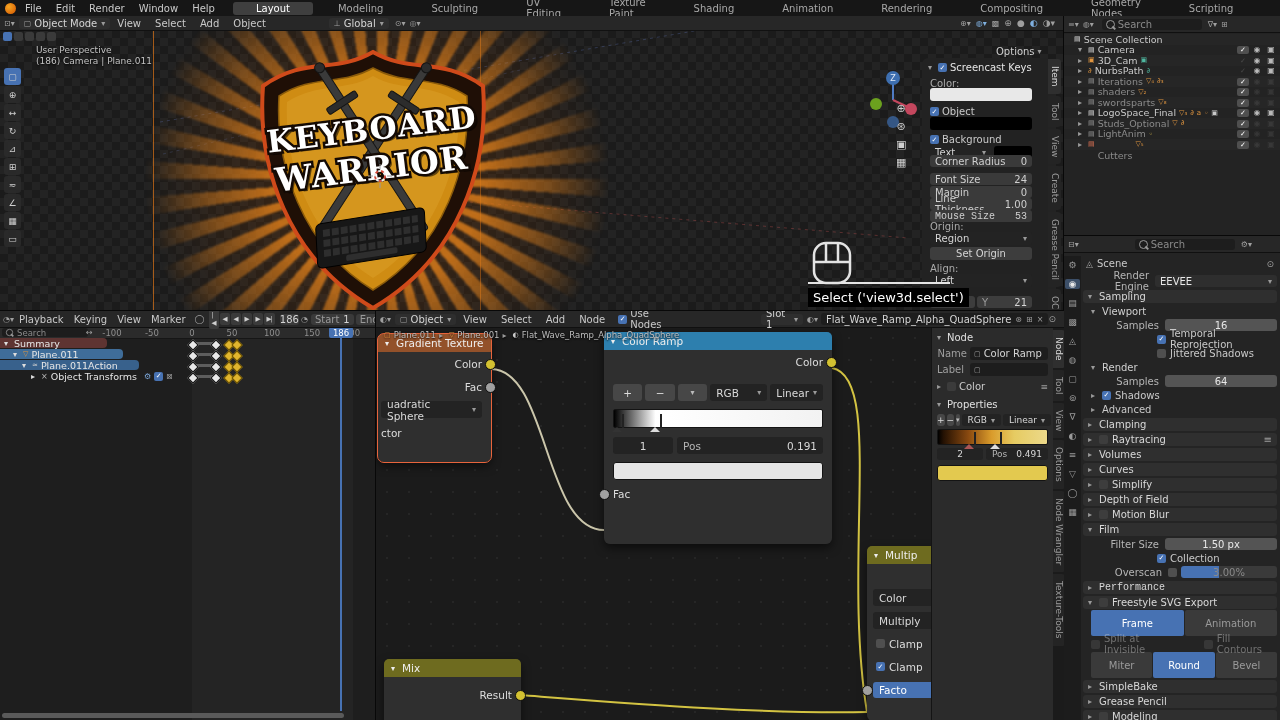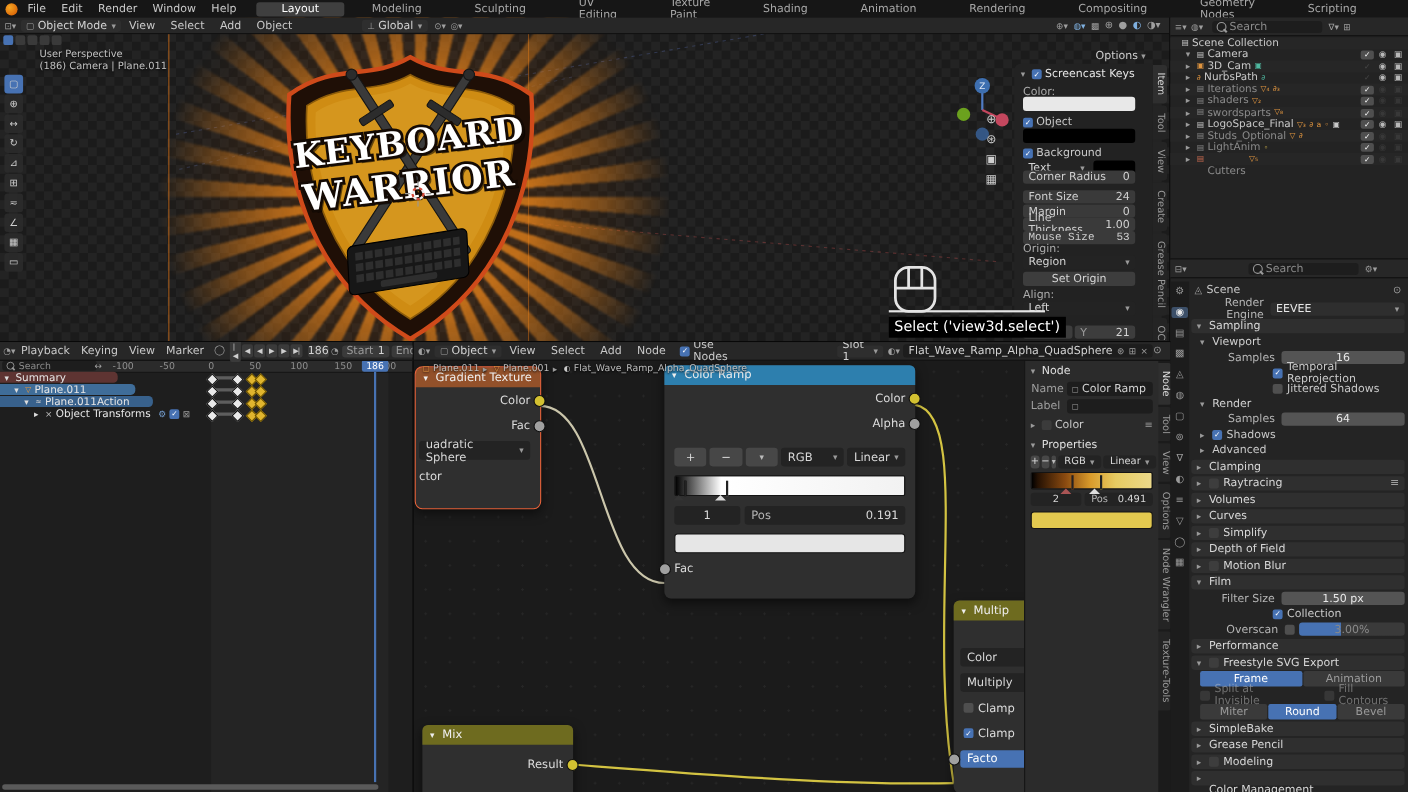--- a/index.html
+++ b/index.html
@@ -50,21 +50,21 @@
   
   .ol-row{height:10.5px;display:flex;align-items:center;font-size:9.5px;gap:3px;padding-left:4px}
   .ol-row:nth-child(odd){background:#262626}
   .tgl{font-size:8px;color:#b9b9b9;width:12px;text-align:center;flex:none}
   
   .p-sec{background:#2f2f2f;border-radius:3px;height:13px;display:flex;align-items:center;padding:0 5px;gap:4px;margin:2px 0 1px}
   .p-row{height:14px;display:flex;align-items:center;gap:4px}
   .p-label{flex:1;text-align:right;color:#b5b5b5;padding-right:2px}
   .p-val{width:112px;background:#545454;border-radius:3px;height:12px;display:flex;align-items:center;justify-content:center;color:#e8e8e8;flex:none}
   .seg{display:flex;gap:1px;margin:1px 0 1px 8px}
-  .seg>div{flex:1;height:14px;border-radius:2px;background:#3a3a3a;display:flex;align-items:center;justify-content:center;color:#9a9a9a}
+  .seg>div{flex:1;height:26px;border-radius:2px;background:#3a3a3a;display:flex;align-items:center;justify-content:center;color:#9a9a9a}
   .seg>div.on{background:#4772b3;color:#fff}
   
   .ch-chip{height:10px;display:flex;align-items:center;gap:3px;border-radius:0 4px 4px 0;font-size:9.5px;color:#e6e6e6;padding-left:4px}
   .key{position:absolute;width:6px;height:6px;transform:rotate(45deg);border:1px solid #0d0d0d}
   .key.w{background:#e9e9e9}.key.sel{background:#e0b52e;border-color:#6b5200}
   .scroll{position:absolute;background:#5a5a5a;border-radius:3px}
   .sk-row{position:absolute;left:8px;right:16px;background:#3a3a3a;border-radius:3px;height:12px;
           display:flex;align-items:center;justify-content:space-between;padding:0 5px;color:#cfcfcf}
   .sk-label{position:absolute;left:8px;color:#ababab}
   .mag{width:7px;height:7px;border:1px solid #9a9a9a;border-radius:50%;position:relative;flex:none}
@@ -592,21 +592,21 @@
         </div>
         <div class="p-row">
           <span class="p-label">Overscan</span>
           <span class="chk"> </span>
           <span style="width: 96px; height: 12px; border-radius: 3px; background: linear-gradient(90deg, rgb(71, 114, 179) 0px, rgb(71, 114, 179) 40%, rgb(58, 58, 58) 40%); display: flex; align-items: center; justify-content: center; color: rgb(138, 138, 138); flex: 0 0 auto;">
             <span>3.00%</span>
           </span>
         </div>
         <div class="p-sec">
           <span class="chev">▸</span>
-          <span style="color: rgb(216, 216, 216);">Performance</span>
+          <span style="color: rgb(216, 216, 216); font-family: Liberation Mono, monospace;">Performance</span>
         </div>
         <div class="p-sec">
           <span class="chev">▾</span>
           <span class="chk dim"></span>
           <span style="color: rgb(216, 216, 216);">Freestyle SVG Export</span>
         </div>
         <div class="seg">
           <div class="on">Frame</div>
           <div>Animation</div>
         </div>
@@ -828,24 +828,20 @@
 
     <div class="node" style="left:228px;top:21px;width:228px;height:212px">
       <div class="node-h" style="background:#2d7fae">
         <span class="chev" style="color:#eee">▾</span>
         <span>Color Ramp</span>
         </div>
       <div class="nrow out">
           <span>Color</span>
           <span class="sock y r"></span>
         </div>
-      <div class="nrow out">
-          <span>Alpha</span>
-          <span class="sock g r"></span>
-        </div>
       <div class="nrow" style="gap:3px;margin-top:8px">
         <span class="nbtn" style="width:30px">+</span>
         <span class="nbtn" style="width:30px">−</span>
         <span class="nbtn" style="width:30px;font-size:8px;color:#bbb">▾</span>
         <span class="nfield dd" style="width:46px">
             <span>RGB</span>
           </span>
         <span class="nfield dd" style="flex:1">
             <span>Linear</span>
           </span>

